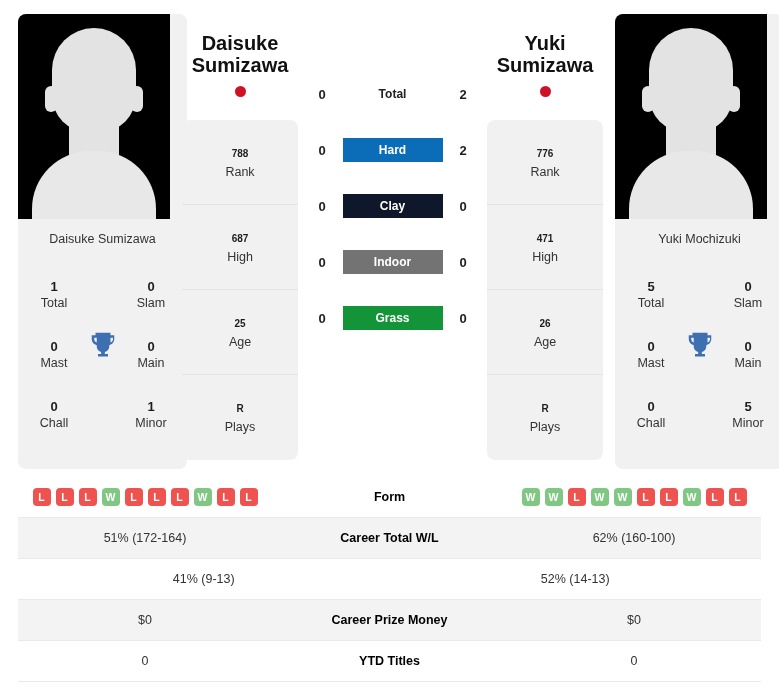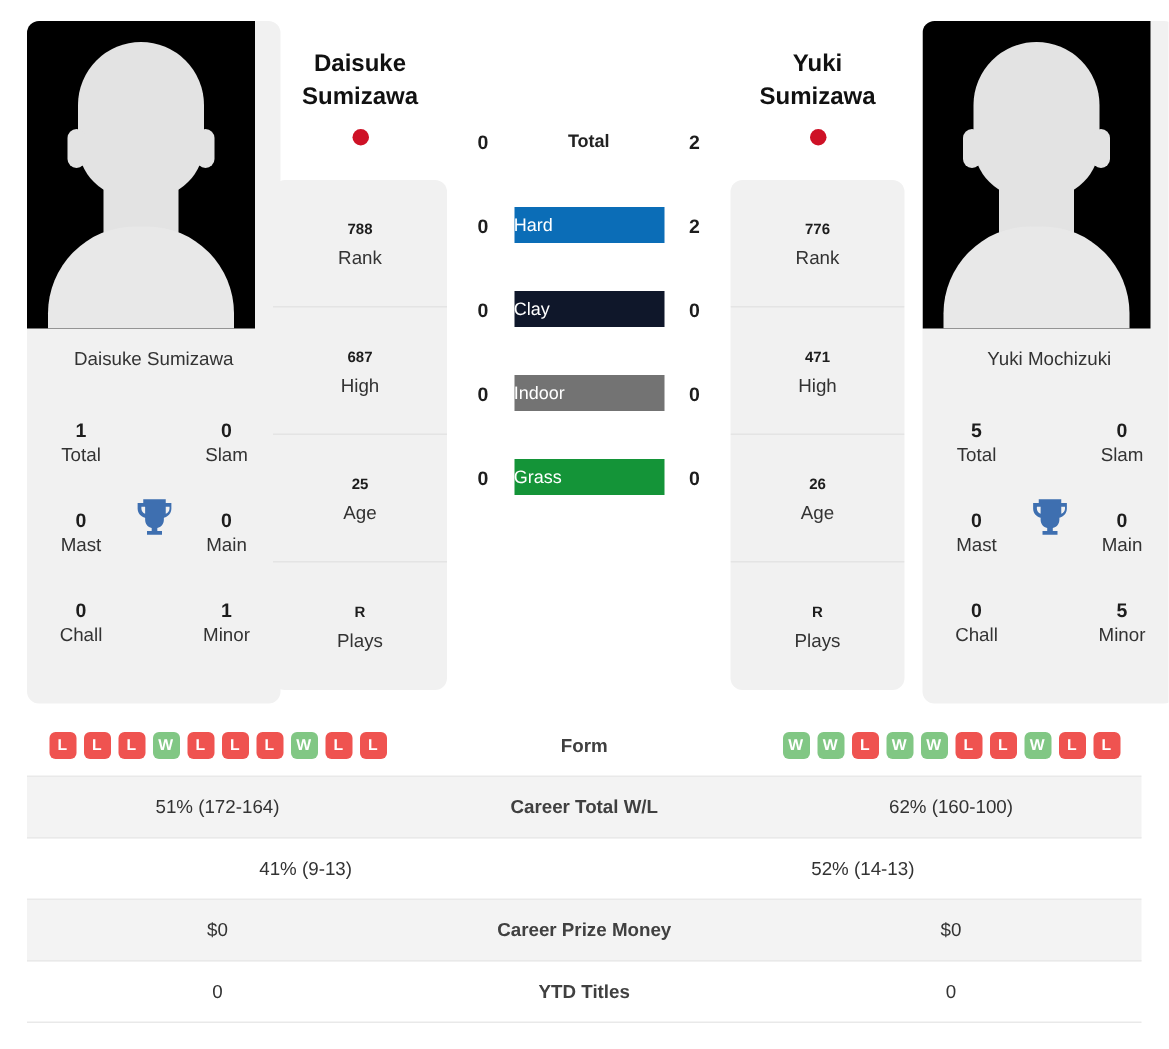--- a/index.html
+++ b/index.html
@@ -121,21 +121,21 @@
 
   
   .stats-col {
     width: 116px;
     flex: 0 0 116px;
     margin-left: 12px;
     margin-right: 12px;
   }
   .stats-head { text-align: center; height: 106px; padding-top: 18px; }
   .stats-head .pname {
-    font-size: 16px;
+    font-size: 20px;
     font-weight: bold;
     color: #111111;
     line-height: 22px;
   }
   .flag-dot {
     width: 11px;
     height: 11px;
     border-radius: 50%;
     background: #ce1126;
     margin: 10px auto 0 auto;
@@ -191,22 +191,22 @@
     font-size: 12px;
     font-weight: bold;
   }
   .h2h-mid.plain { color: #222222; }
   .surf-badge {
     display: block;
     width: 100px;
     padding: 5px 0;
     color: #ffffff;
     font-size: 12px;
-    font-weight: normal;
-    text-align: left;
+    font-weight: bold;
+    text-align: center;
   }
 
   
   .table { margin: 8px 18px 0 18px; width: 743px; }
   .trow {
     display: flex;
     align-items: center;
     height: 41px;
     border-bottom: 1px solid #e9e9e9;
   }
@@ -216,21 +216,21 @@
     text-align: center;
     font-size: 12.5px;
     color: #333333;
   }
   .tcell-m {
     width: 235px;
     flex: 0 0 235px;
     text-align: center;
     font-size: 12.5px;
     font-weight: bold;
-    color: #404040;
+    color: #000000;
   }
   .form-strip {
     display: flex;
     justify-content: center;
     gap: 5px;
   }
   .fbadge {
     width: 18px;
     height: 18px;
     border-radius: 4px;

